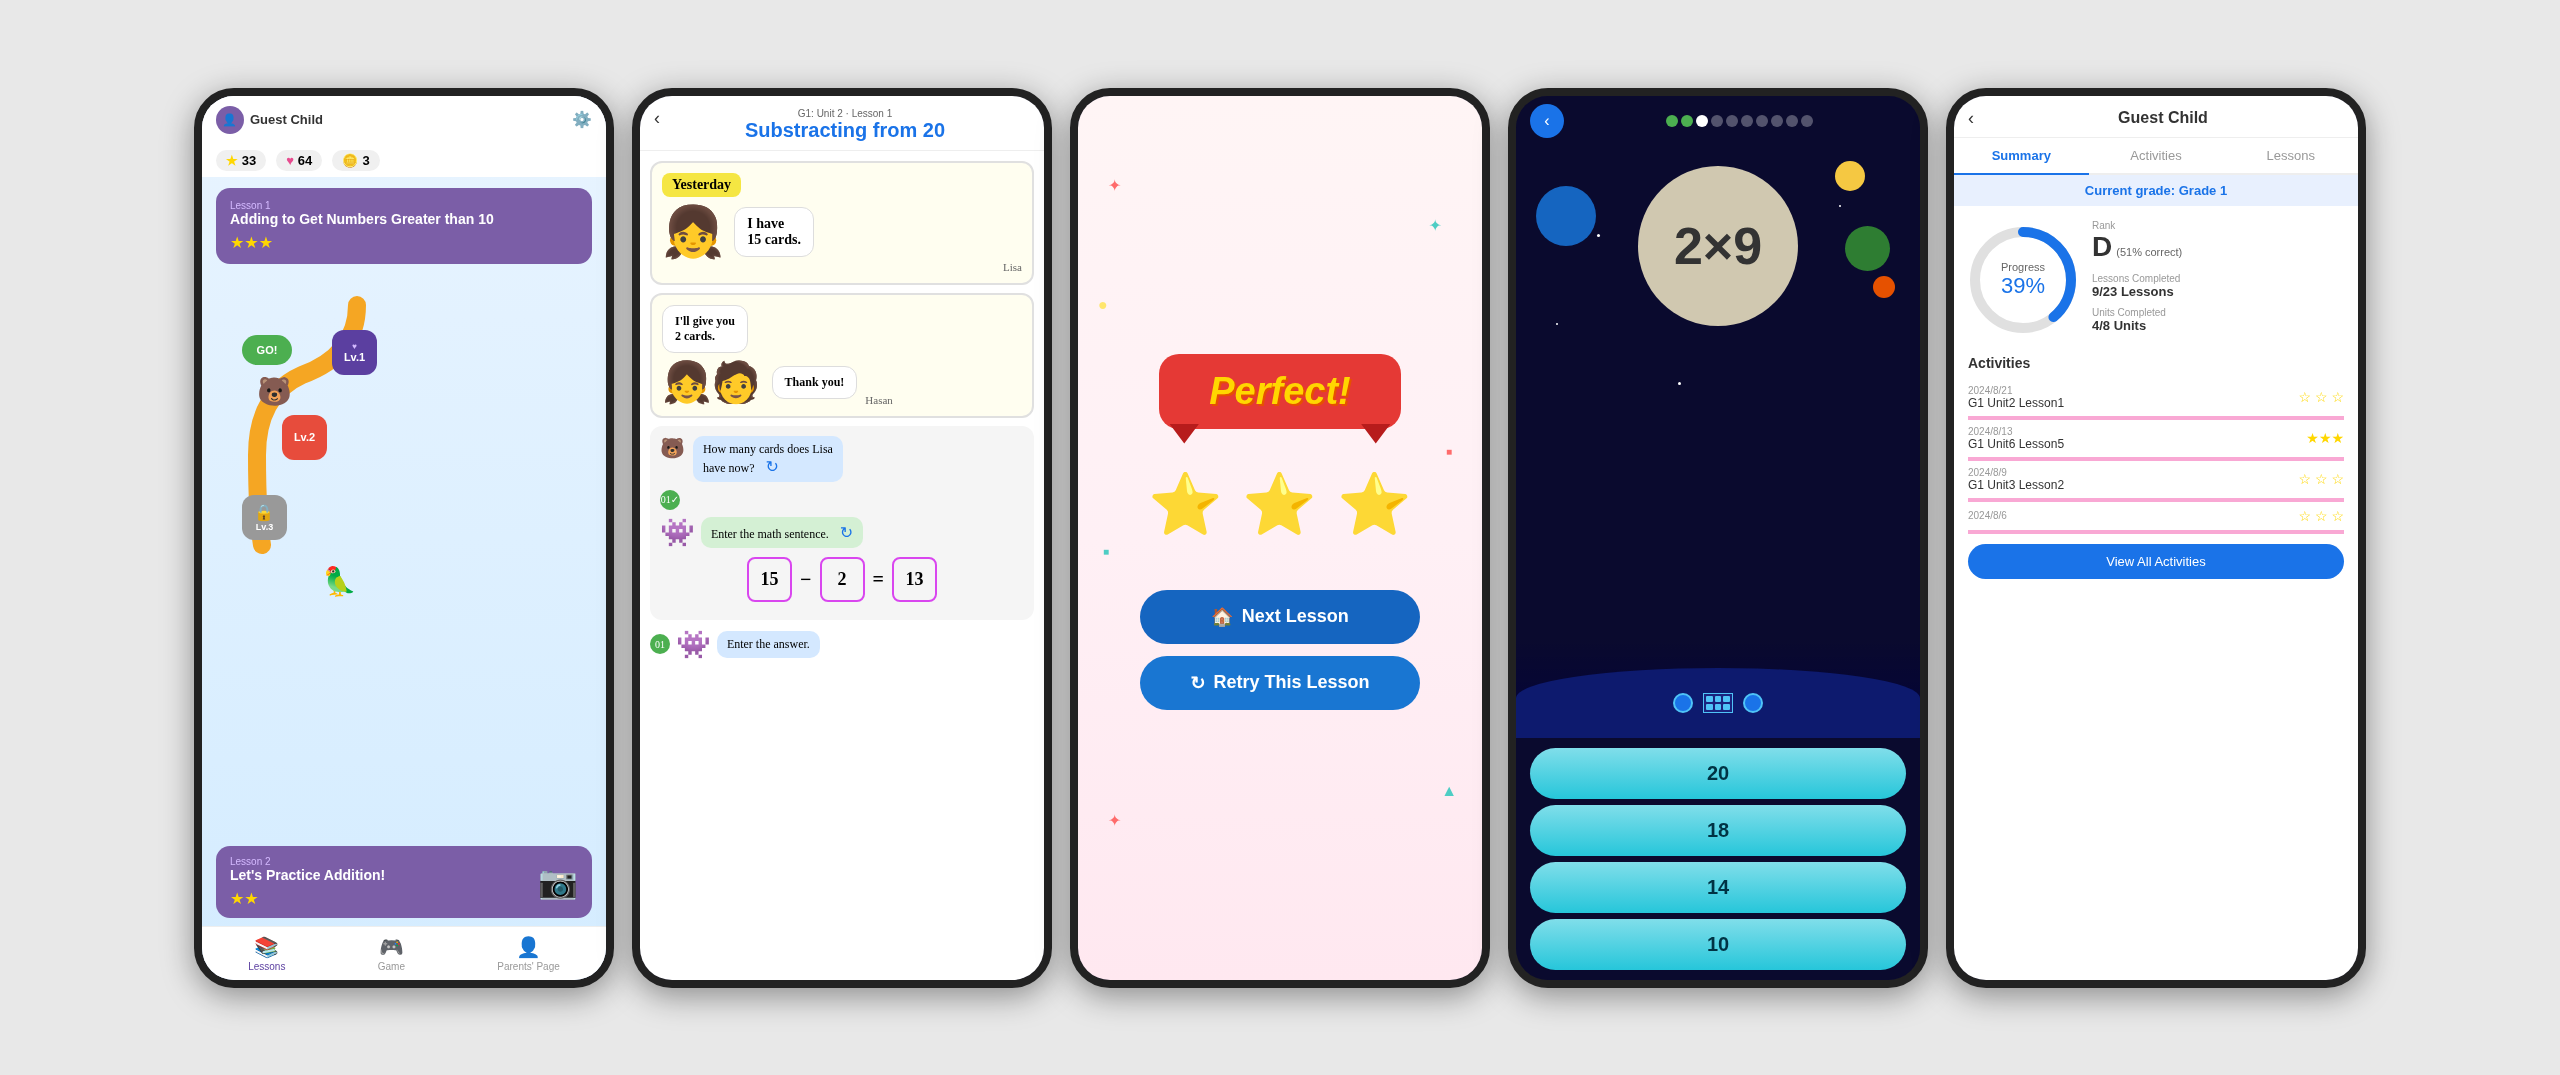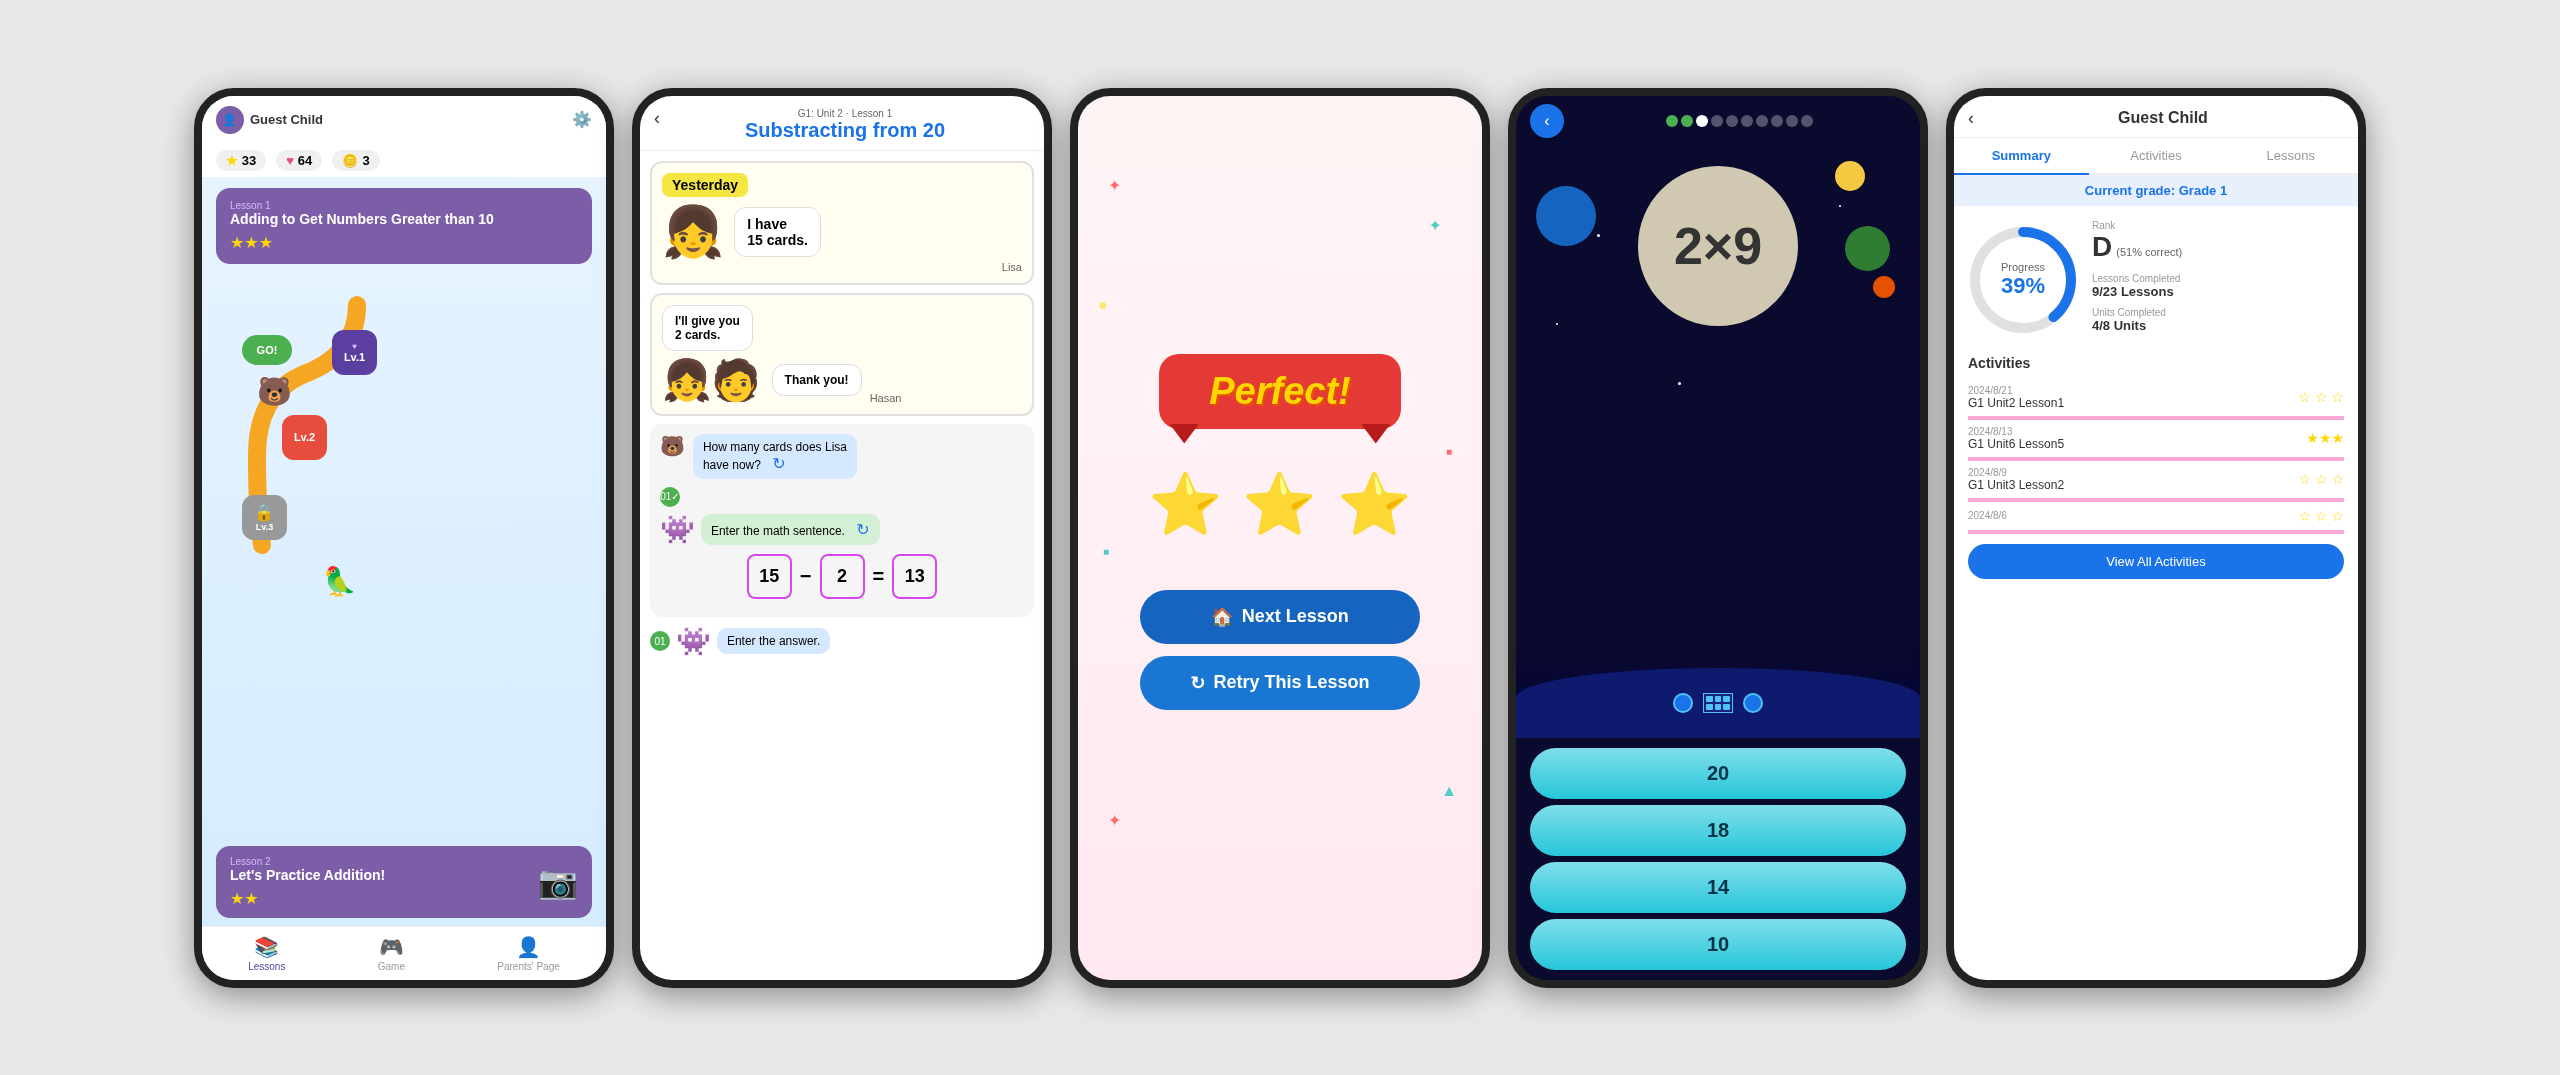--- a/index.html
+++ b/index.html
@@ -161,21 +161,21 @@
       flex-direction: column;
     }
     .p2-header {
       padding: 12px 14px 8px;
       text-align: center;
       border-bottom: 1px solid #eee;
     }
     .p2-back { float: left; font-size: 18px; color: #333; cursor: pointer; }
     .p2-subtitle { font-size: 10px; color: #666; }
     .p2-title { font-size: 20px; font-weight: bold; color: #1a73e8; }
-    .p2-content { flex: 1; padding: 10px; overflow: hidden; }
+    .p2-content { flex: 1; padding: 10px; overflow: hidden; font-family: Liberation Serif, serif; }
     .p2-comic-box {
       border: 2px solid #e0e0e0;
       border-radius: 12px;
       padding: 10px;
       margin-bottom: 8px;
       background: #fffef0;
     }
     .p2-comic-box2 {
       border: 2px solid #e0e0e0;
       border-radius: 12px;
@@ -469,21 +469,21 @@
     .p5-circle-svg {
       width: 110px; height: 110px;
     }
     .p5-circle-label {
       position: absolute;
       top: 50%; left: 50%;
       transform: translate(-50%, -50%);
       text-align: center;
     }
     .p5-progress-text { font-size: 11px; color: #666; }
-    .p5-progress-num { font-size: 22px; font-weight: bold; color: #1a73e8; }
+    .p5-progress-num { font-size: 22px; font-weight: normal; color: #1a73e8; }
     .p5-stats-right { flex: 1; }
     .p5-stat-row {
       margin-bottom: 8px;
     }
     .p5-stat-label { font-size: 10px; color: #999; }
     .p5-stat-val { font-size: 13px; font-weight: bold; color: #333; }
     .p5-grade-letter { font-size: 28px; font-weight: 900; color: #333; }
     .p5-grade-sub { font-size: 11px; color: #666; }
     .activities-section { margin-top: 8px; }
     .activities-title { font-size: 14px; font-weight: bold; color: #333; margin-bottom: 8px; }

